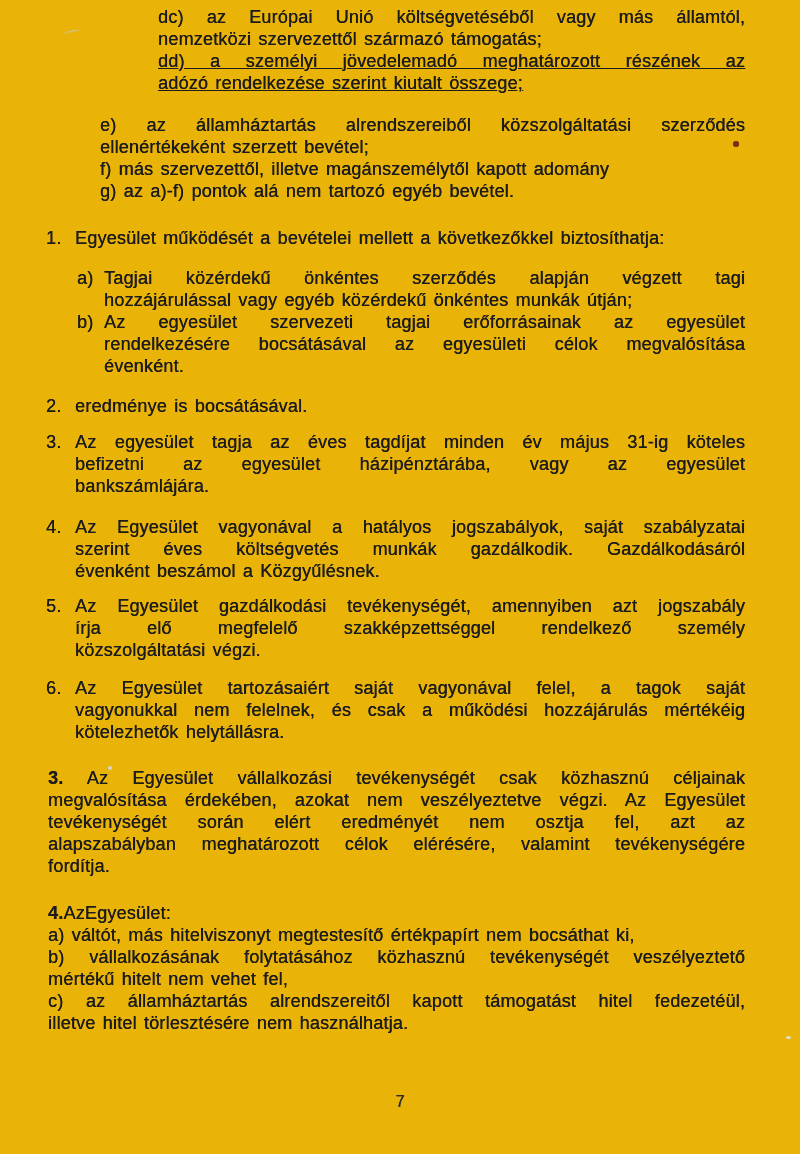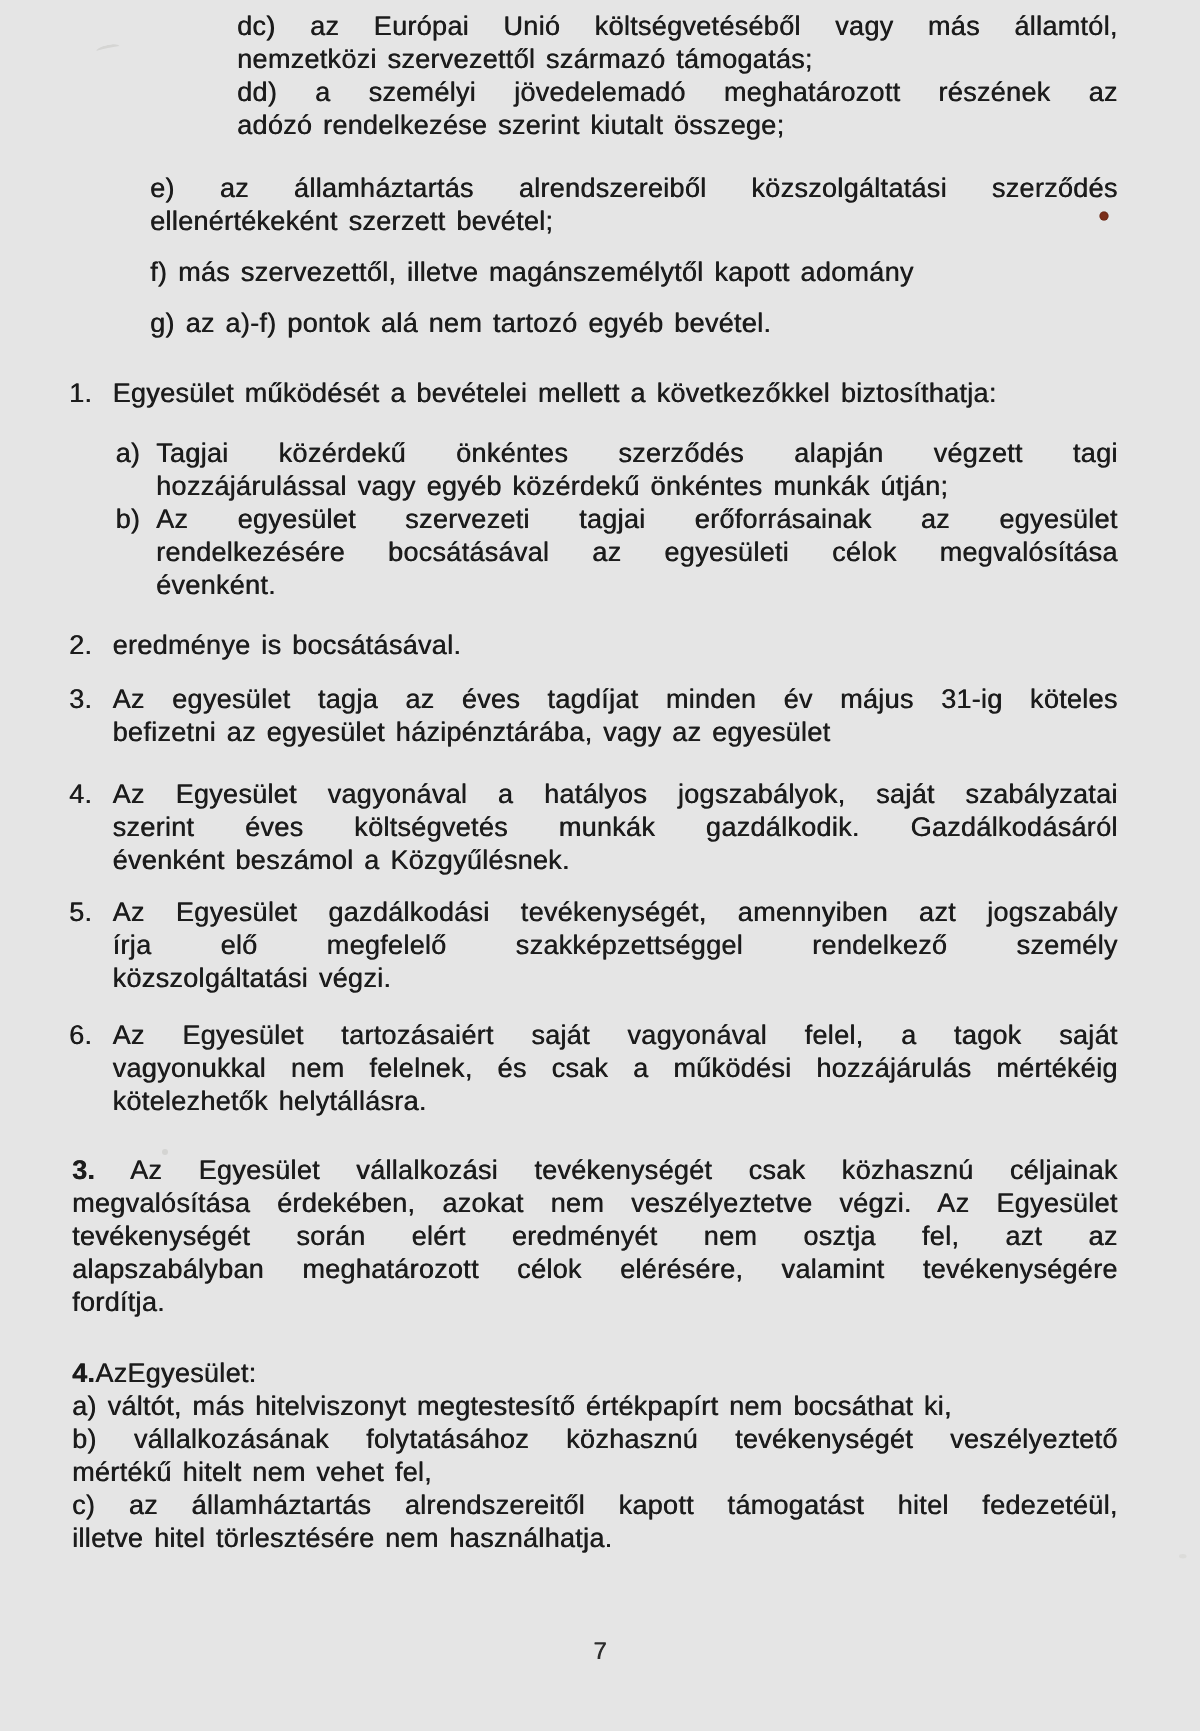--- a/index.html
+++ b/index.html
@@ -1,41 +1,41 @@
 <!DOCTYPE html>
 <html><head>
 <meta charset="utf-8">
 <style>
   * { margin:0; padding:0; box-sizing:border-box; }
   html,body { background:#ffffff; }
   .page {
     position:relative;
     width:800px; height:1154px;
-    background:#e5e5e5;
+    background:#eab308;
     padding-top:6px;
     overflow:hidden;
     font-family:"Liberation Sans","DejaVu Sans",sans-serif;
     font-size:18px; line-height:22px;
     letter-spacing:0.2px; word-spacing:2px;
     color:#1c1c1c;
     text-shadow:0.35px 0 0 currentColor;
   }
   
   .ind2 { margin-left:158px; width:587px; }   
-  .ind1 { margin-left:100px; width:645px;margin-top:12px; }   
+  .ind1 { margin-left:100px; width:645px; }   
   .num-item { position:relative; margin-left:75px; width:670px; }
   .num-marker { position:absolute; left:-29px; top:0; }
   .sub-item { position:relative; margin-left:104px; width:641px; }
   .sub-item .num-marker { left:-27px; }
   .sec { margin-left:48px; width:697px; }
   
   .pline { text-align:justify; text-align-last:justify; }
   .pline:last-child { text-align-last:left; }
   b { font-weight:bold; }
-  .mb4{margin-bottom:20px;} .mb13{margin-bottom:13px;} .mb14{margin-bottom:14px;}
+  .mb4{margin-bottom:20px;text-decoration:underline;} .mb13{margin-bottom:13px;} .mb14{margin-bottom:14px;}
   .mb16{margin-bottom:16px;} .mb18{margin-bottom:18px;} .mb19{margin-bottom:19px;}
   .mb24{margin-bottom:24px;} .mb25{margin-bottom:25px;}
   .page-number {
     position:absolute; left:0; top:1092px; width:800px;
     text-align:center; font-size:16px; line-height:20px;
     letter-spacing:0; word-spacing:0; color:#2e2e2e;
   }
   .red-dot {
     position:absolute; left:733px; top:141px; width:6px; height:6px;
     border-radius:50%; background:#7b2e1a; box-shadow:inset 0 0 1px #4d1c0e;
@@ -99,20 +99,21 @@
     <span class="num-marker">2.</span>
     <div>
         <div class="pline">eredménye is bocsátásával.</div>
       </div>
   </div>
   <div class="num-item mb19">
     <span class="num-marker">3.</span>
     <div>
         <div class="pline">Az egyesület tagja az éves tagdíjat minden év május 31-ig köteles</div>
         <div class="pline">befizetni az egyesület házipénztárába, vagy az egyesület</div>
+        <div class="pline">bankszámlájára.</div>
       </div>
   </div>
   <div class="num-item mb13">
     <span class="num-marker">4.</span>
     <div>
         <div class="pline">Az Egyesület vagyonával a hatályos jogszabályok, saját szabályzatai</div>
         <div class="pline">szerint éves költségvetés munkák gazdálkodik. Gazdálkodásáról</div>
         <div class="pline">évenként beszámol a Közgyűlésnek.</div>
       </div>
   </div>

